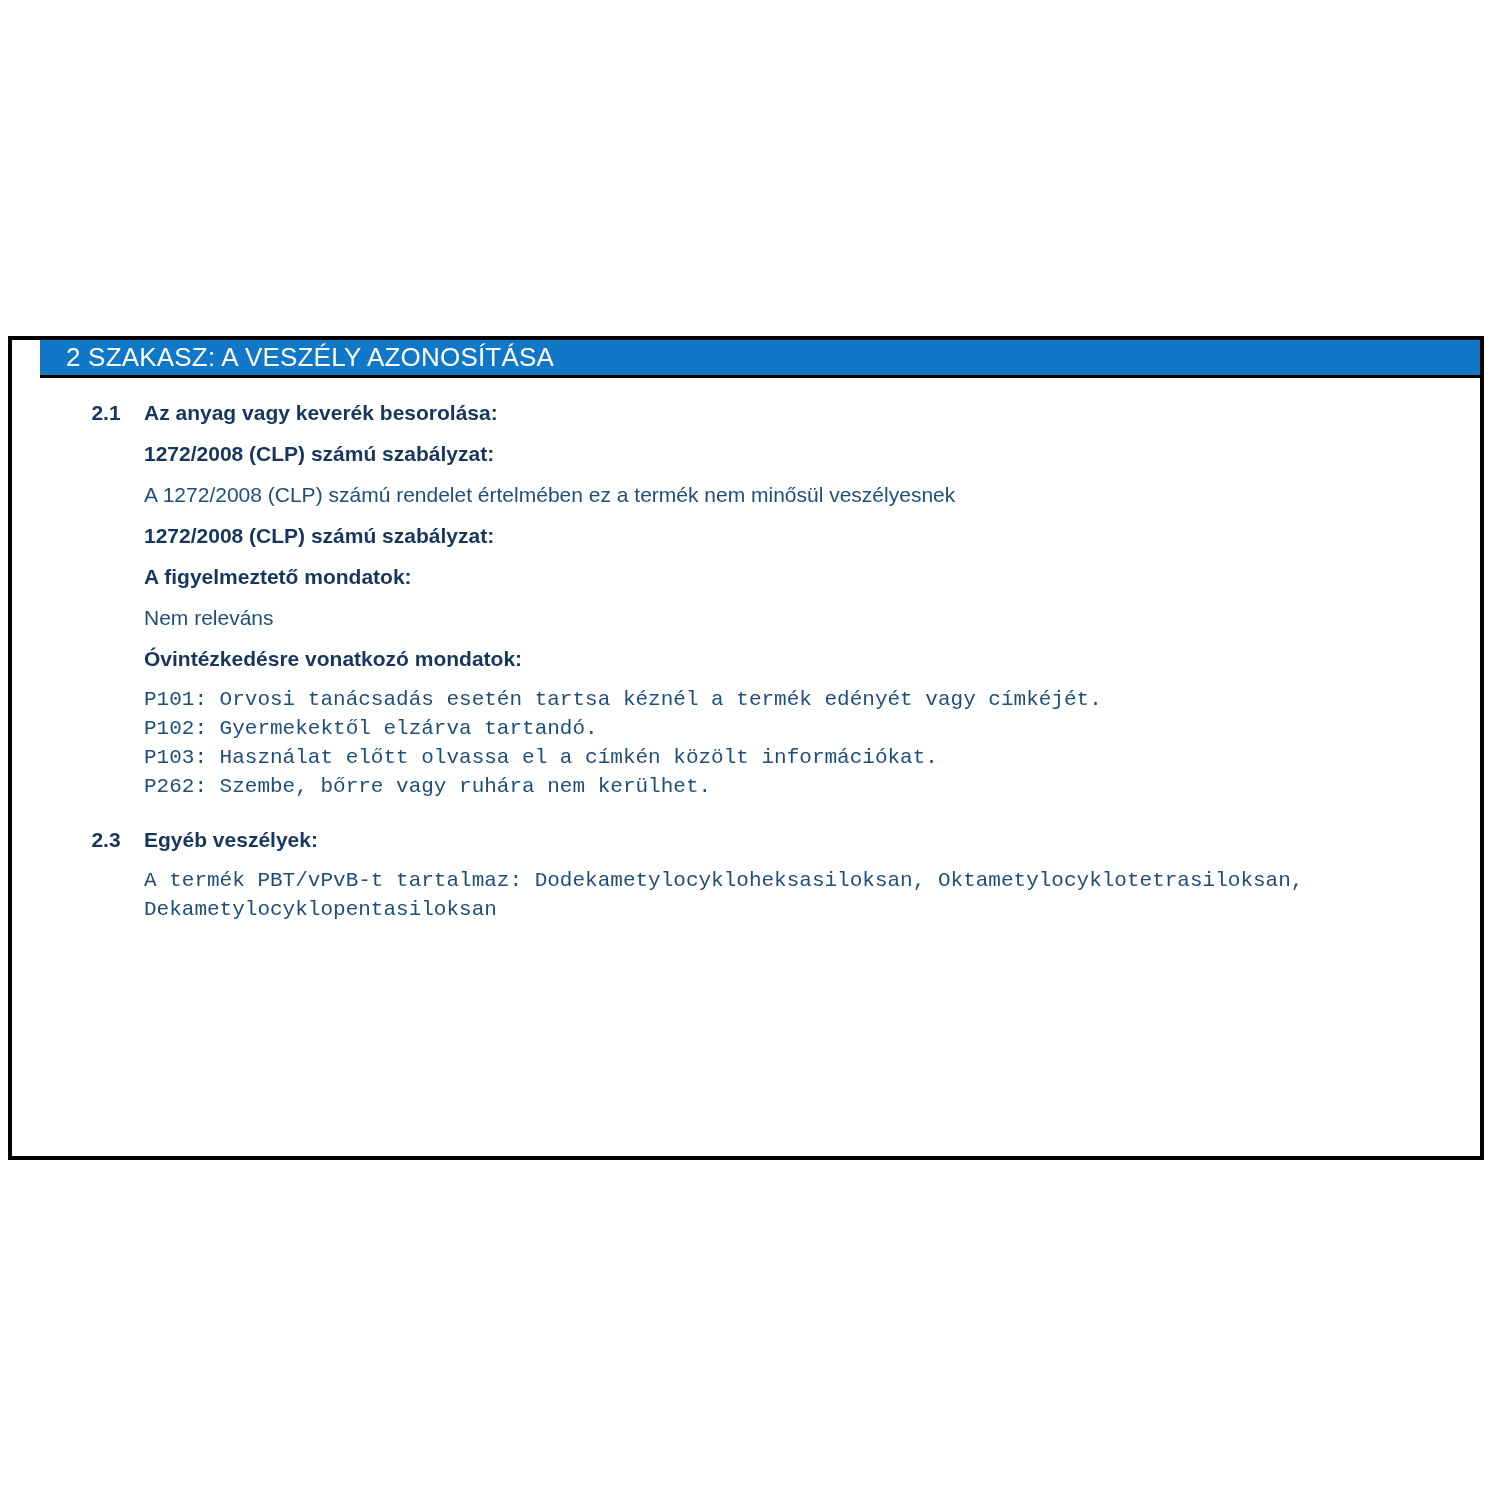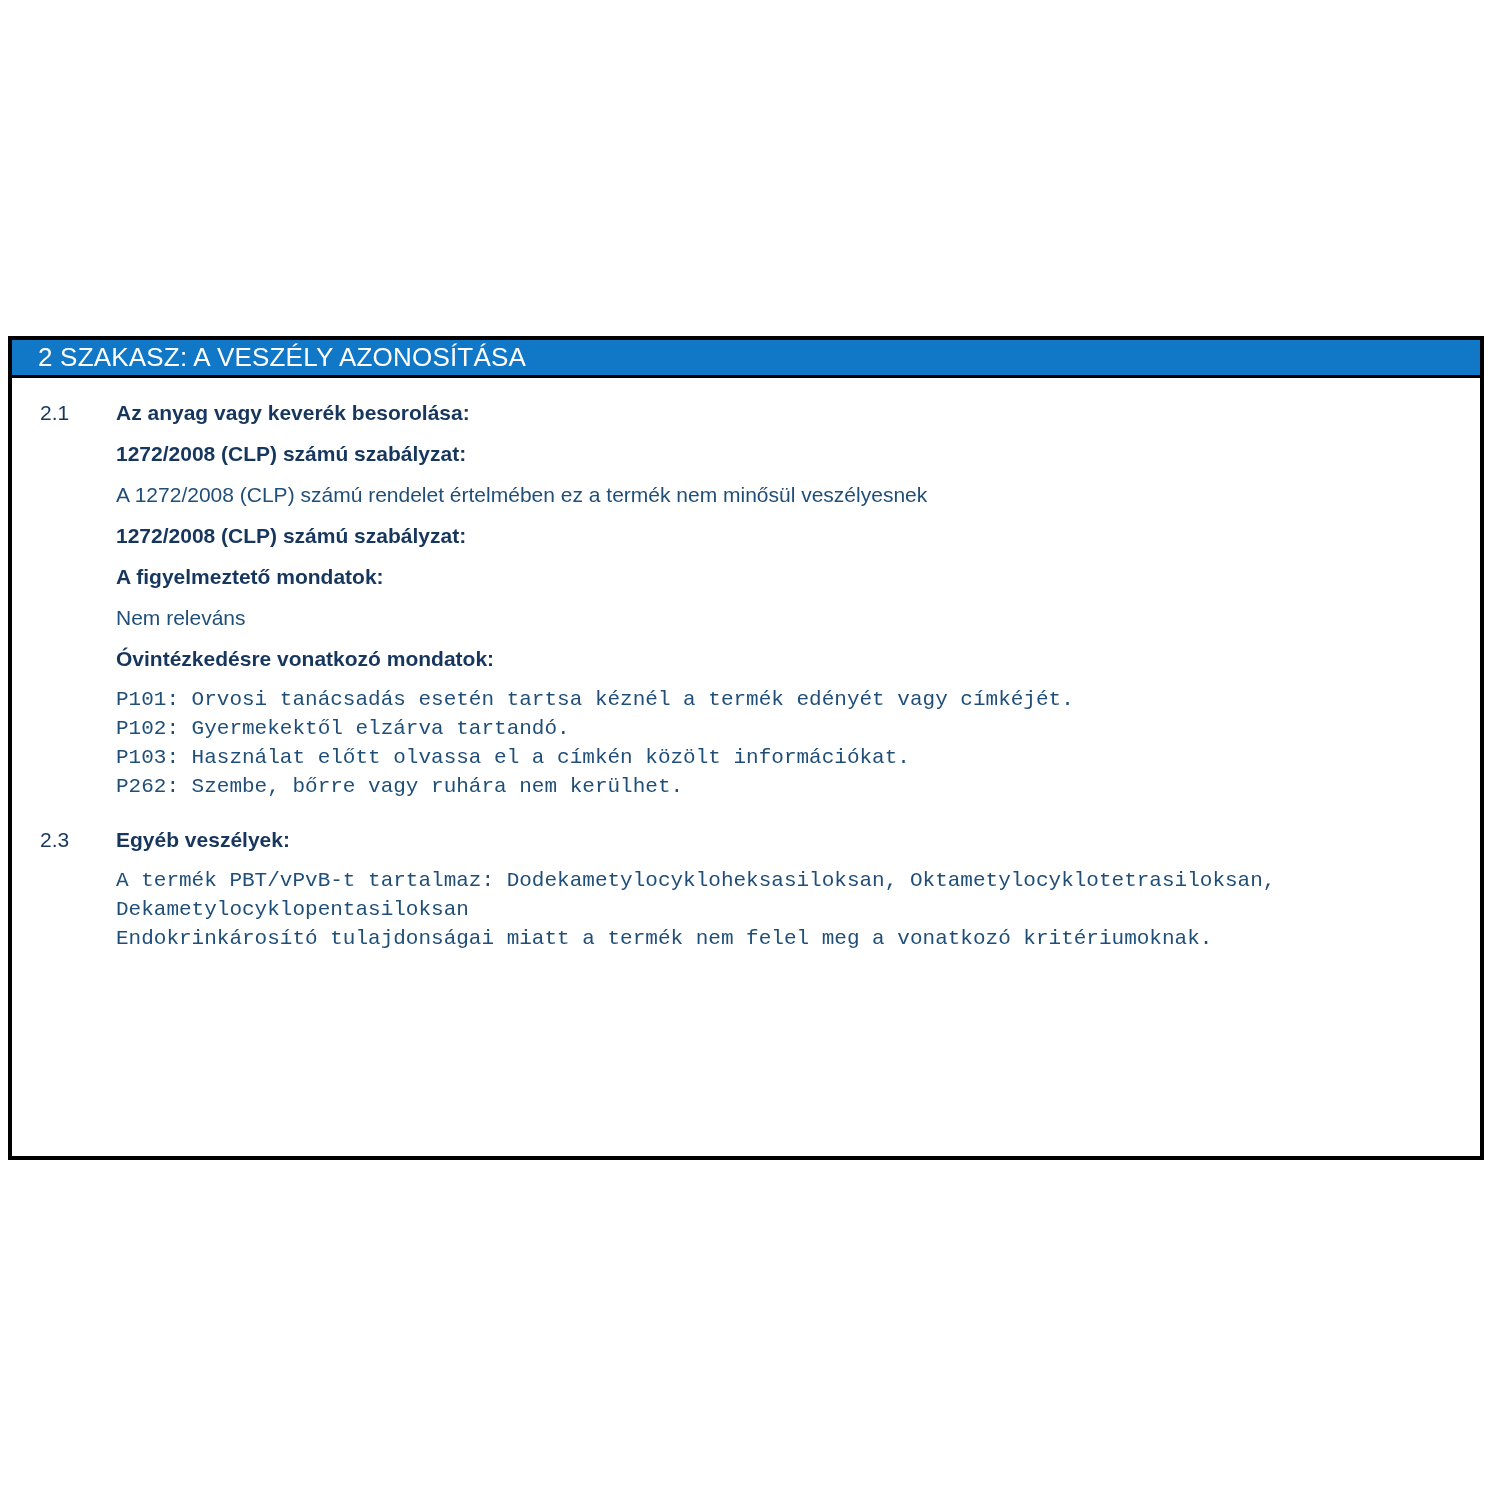--- a/index.html
+++ b/index.html
@@ -24,20 +24,21 @@
     height: 1500px;
   }
   .doc-box {
     position: absolute;
     left: 8px;
     top: 336px;
     width: 1476px;
     min-height: 824px;
     border: 4px solid var(--border_color, #000);
     background: #FFFFFF;
+    padding-left: 28px;
   }
   .section-header {
     height: 38px;
     background: var(--header_bg, #1178C8);
     border-bottom: 3px solid var(--border_color, #000);
     display: flex;
     align-items: center;
     padding-left: 26px;
   }
   .section-header .title {
@@ -52,22 +53,23 @@
     font-size: 21px;
     line-height: 29px;
   }
   .row {
     display: grid;
     grid-template-columns: 76px 1fr;
     margin-bottom: 12px;
   }
   .row.tight { margin-bottom: 11px; }
   .num {
-    font-weight: 400;
+    font-weight: 700;
     color: var(--heading_text, #17365D);
+    text-align: center;
   }
   .bold-heading {
     font-weight: 700;
     color: var(--heading_text, #17365D);
   }
   .body-text {
     font-weight: 400;
     color: var(--body_text, #1F4E79);
   }
   .para div { display: block; font-family: Liberation Mono, monospace; }
@@ -129,19 +131,18 @@
       </div>
 
       <div class="row">
         <span class="num">2.3</span>
         <span class="bold-heading">Egyéb veszélyek:</span>
       </div>
       <div class="row tight">
         <span></span>
         <div class="body-text para">
           <div>A termék PBT/vPvB-t tartalmaz: Dodekametylocykloheksasiloksan, Oktametylocyklotetrasiloksan, Dekametylocyklopentasiloksan</div>
-          <div>Endokrinkárosító tulajdonságai miatt a termék nem felel meg a vonatkozó kritériumoknak.</div>
         </div>
       </div>
 
     </div>
   </div>
 </div>
 
 </body></html>

